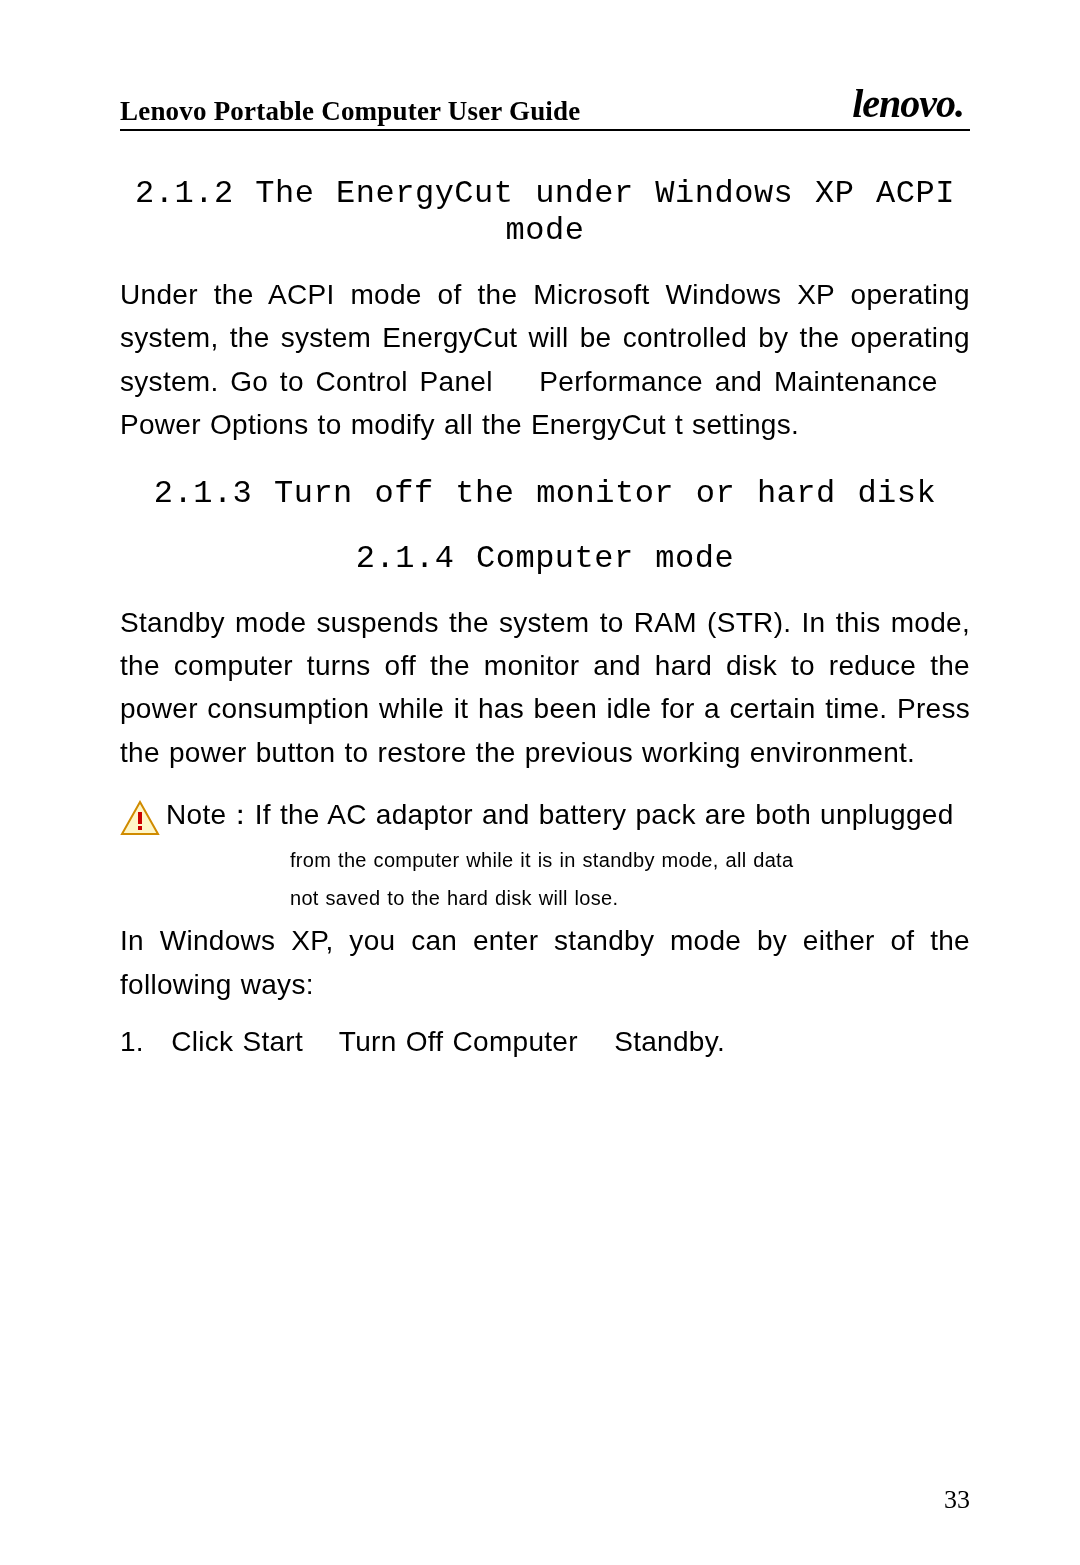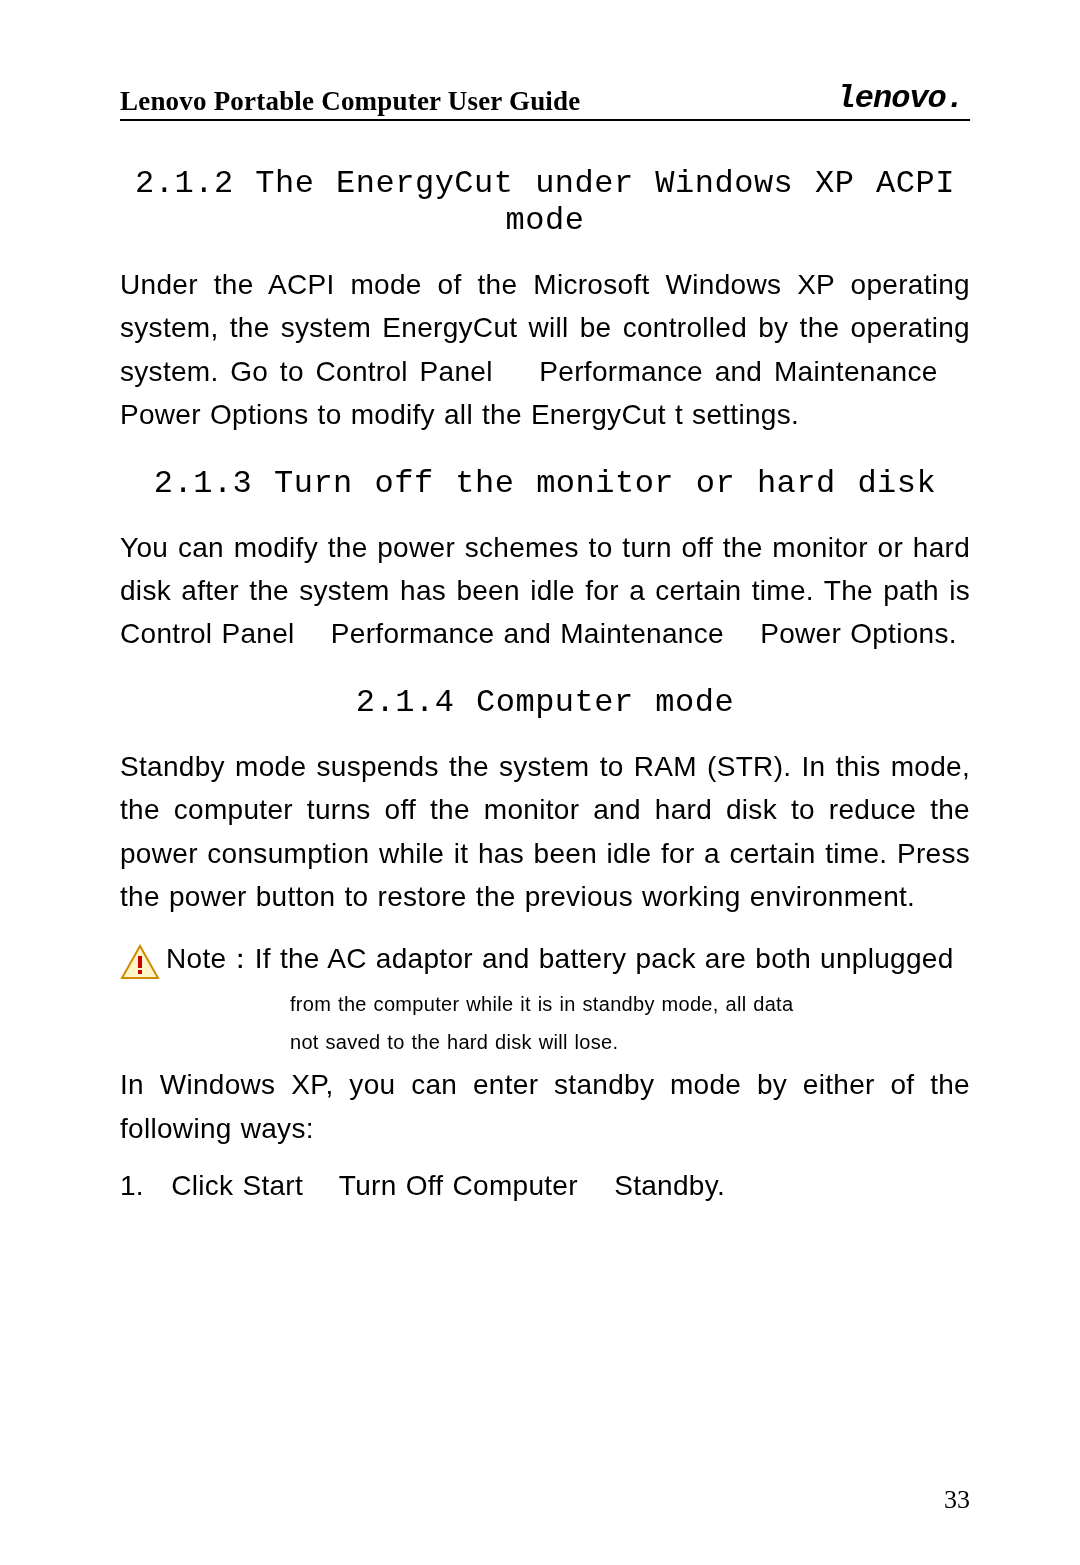--- a/index.html
+++ b/index.html
@@ -25,23 +25,23 @@
     margin-bottom: 44px;
   }
   .header-title {
     font-weight: bold;
     font-size: 27px;
     letter-spacing: 0.2px;
   }
   .brand {
     font-weight: 900;
     font-style: italic;
-    font-size: 32px;
+    font-size: 40px;
     letter-spacing: -1px;
-    font-family: Liberation Mono, monospace;
+    font-family: Liberation Serif, serif;
     padding-right: 6px;
   }
   .section-heading {
     font-family: Liberation Mono, monospace;
     font-size: 32px;
     margin: 28px 0 24px 0;
     letter-spacing: 0.5px;
     word-spacing: 2px;
     text-align: center;
   }
@@ -105,21 +105,20 @@
 
   <div class="header-line">
     <span class="header-title">Lenovo Portable Computer User Guide</span>
     <span class="brand">lenovo.</span>
   </div>
 
   <div class="section-heading">2.1.2  The EnergyCut under Windows XP ACPI mode</div>
   <p class="body-text">Under the ACPI mode of the Microsoft Windows XP operating system, the system EnergyCut will be controlled by the operating system. Go to Control Panel &nbsp;&nbsp; Performance and Maintenance &nbsp;&nbsp; Power Options to modify all the EnergyCut t settings.</p>
 
   <div class="section-heading">2.1.3  Turn off the monitor or hard disk</div>
-  <p class="body-text">You can modify the power schemes to turn off the monitor or hard disk after the system has been idle for a certain time. The path is Control Panel &nbsp;&nbsp; Performance and Maintenance &nbsp;&nbsp; Power Options.</p>
 
   <div class="section-heading">2.1.4  Computer mode</div>
   <p class="body-text">Standby mode suspends the system to RAM (STR). In this mode, the computer turns off the monitor and hard disk to reduce the power consumption while it has been idle for a certain time. Press the power button to restore the previous working environment.</p>
 
   <div class="note-block">
     <svg class="warn-icon" viewBox="0 0 40 36">
       <polygon points="20,2 38,34 2,34" fill="#FFF6C8" stroke="#D08B00" stroke-width="2"></polygon>
       <rect x="18" y="12" width="4" height="12" fill="#CC0000"></rect>
       <rect x="18" y="26" width="4" height="4" fill="#CC0000"></rect>
     </svg>

